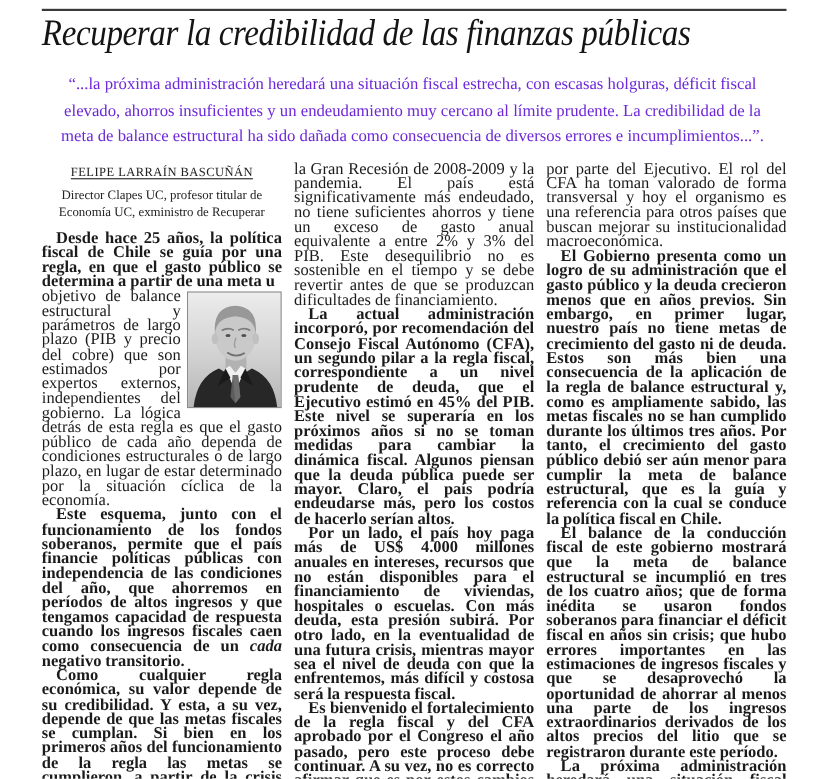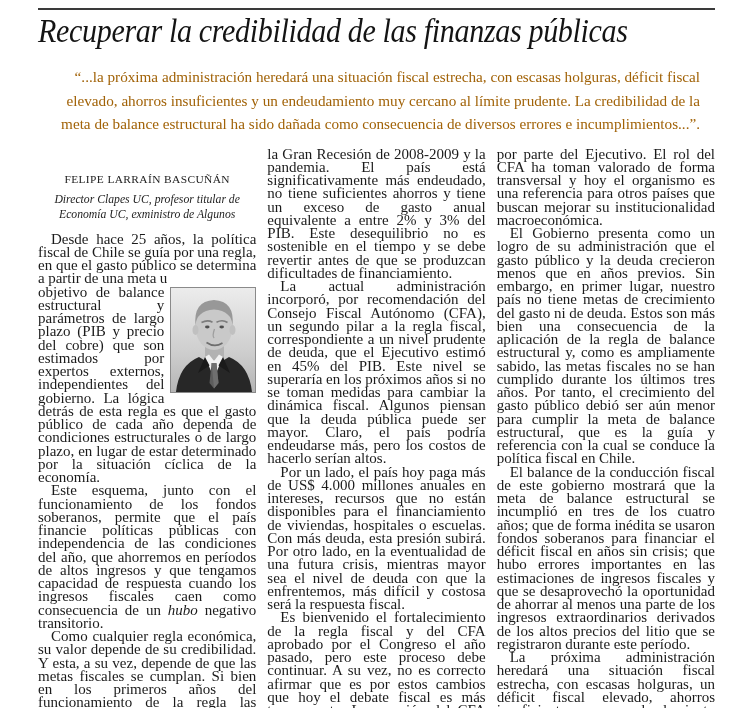--- a/index.html
+++ b/index.html
@@ -29,63 +29,62 @@
     font-size: 34px;
     letter-spacing: -0.4px;
     white-space: nowrap;
     transform: scaleX(0.885);
     transform-origin: left center;
     color: #141414;
   }
   .pull-quote {
     margin: 15px auto 0 auto;
     width: 650px;
-    text-align: right;
+    text-align: center;
     font-size: 15.2px;
     line-height: 23.5px;
-    color: #a16207;
+    color: #6d28d9;
   }
   .cols {
     display: flex;
     gap: 11px;
     margin: 12px 35px 0 38px;
   }
   .col {
     flex: 1 1 0;
     min-width: 0;
   }
   .byline {
     text-align: center;
     padding-top: 3px;
     margin-bottom: 11px;
   }
   .author {
     font-size: 11.4px;
     letter-spacing: 0.4px;
+    text-decoration: underline;
     text-underline-offset: 2px;
     color: #222;
-    margin-top: 22px;
   }
   .role {
     margin-top: 7px;
     font-size: 11.7px;
     line-height: 15px;
     color: #222;
-    font-style: italic;
   }
   .para {
     margin: 0;
     font-size: 15px;
     line-height: 13.25px;
     text-align: justify;
     hyphens: auto;
     -webkit-hyphens: auto;
     word-spacing: -0.2px;
   }
-  .para.ind { text-indent: 13px; }
+  .para.ind { text-indent: 13px; font-weight: bold; }
   .photo {
     float: right;
     width: 84px;
     height: 104px;
     margin: 1px 0 3px 6px;
     border: 1px solid #8a8a8a;
     background: #ddd;
   }
   .photo svg { display: block; width: 100%; height: 100%; }
 </style>
@@ -100,21 +99,21 @@
 
   <p class="pull-quote">“...la próxima administración heredará una situación fiscal estrecha, con escasas holguras, déficit fiscal elevado, ahorros insuficientes y un endeudamiento muy cercano al límite prudente. La credibilidad de la meta de balance estructural ha sido dañada como consecuencia de diversos errores e incumplimientos...”.</p>
 
   <div class="cols">
 
     <div class="col">
       <div class="byline">
         <div class="author">FELIPE LARRAÍN BASCUÑÁN</div>
         <div class="role">
           <div>Director Clapes UC, profesor titular de</div>
-          <div>Economía UC, exministro de Algunos</div>
+          <div>Economía UC, exministro de Recuperar</div>
         </div>
       </div>
       <div class="frags">
           <p class="para ind">Desde hace 25 años, la política fiscal de Chile se guía por una regla, en que el gasto público se determina a partir de una meta u</p>
           <p class="para">
   <span class="photo">
     <svg viewBox="0 0 84 104" xmlns="http://www.w3.org/2000/svg">
       <defs>
         <linearGradient id="pg" x1="0" y1="0" x2="0" y2="1">
           <stop offset="0" stop-color="#ececec"></stop>
@@ -136,21 +135,21 @@
       <path d="M35.5 54.5 q8 5.5 16 0.5" stroke="#6e6e6e" stroke-width="1.6" fill="none"></path>
       <path d="M5 104 Q8 77 28 69 L43 78 L58 69 Q78 77 81 104 Z" fill="#272727"></path>
       <path d="M34 69 L43 90 L52 69 L48 66.5 L43 73 L38 66.5 Z" fill="#f1f1f1"></path>
       <path d="M40.6 75 L45.4 75 L47.5 95 L43 100.5 L38.5 95 Z" fill="#5d5d5d"></path>
       <path d="M40.6 75 L45.4 75 L47.5 95 L43 100.5 Z" fill="#6f6f6f"></path>
       <path d="M34 69 L27 85 L38.5 77.5 Z" fill="#1a1a1a"></path>
       <path d="M52 69 L59 85 L47.5 77.5 Z" fill="#1a1a1a"></path>
     </svg>
   </span>
 objetivo de balance estructural y parámetros de largo plazo (PIB y precio del cobre) que son estimados por expertos externos, independientes del gobierno. La lógica detrás de esta regla es que el gasto público de cada año dependa de condiciones estructurales o de largo plazo, en lugar de estar determinado por la situación cíclica de la economía.</p>
-          <p class="para ind">Este esquema, junto con el funcionamiento de los fondos soberanos, permite que el país financie políticas públicas con independencia de las condiciones del año, que ahorremos en períodos de altos ingresos y que tengamos capacidad de respuesta cuando los ingresos fiscales caen como consecuencia de un <i>hubo</i> negativo transitorio.</p>
+          <p class="para ind">Este esquema, junto con el funcionamiento de los fondos soberanos, permite que el país financie políticas públicas con independencia de las condiciones del año, que ahorremos en períodos de altos ingresos y que tengamos capacidad de respuesta cuando los ingresos fiscales caen como consecuencia de un <i>cada</i> negativo transitorio.</p>
           <p class="para ind">Como cualquier regla económica, su valor depende de su credibilidad. Y esta, a su vez, depende de que las metas fiscales se cumplan. Si bien en los primeros años del funcionamiento de la regla las metas se cumplieron, a partir de la crisis financiera global el país inició un largo período de incumplimientos y de déficit fiscales crónicos, con escasas excepciones. La deuda pública se ha multiplicado por diez desde entonces y los ahorros acumulados en el Fondo de Estabilización Económico Social (FEES) prácticamente se agotaron.</p>
           <p class="para ind">Chile recibirá la próxima crisis con mucho menos margen fiscal de lo que enfrentó</p>
         </div>
     </div>
 
     <div class="col">
       <div class="frags">
           <p class="para">la Gran Recesión de 2008-2009 y la pandemia. El país está significativamente más endeudado, no tiene suficientes ahorros y tiene un exceso de gasto anual equivalente a entre 2% y 3% del PIB. Este desequilibrio no es sostenible en el tiempo y se debe revertir antes de que se produzcan dificultades de financiamiento.</p>
           <p class="para ind">La actual administración incorporó, por recomendación del Consejo Fiscal Autónomo (CFA), un segundo pilar a la regla fiscal, correspondiente a un nivel prudente de deuda, que el Ejecutivo estimó en 45% del PIB. Este nivel se superaría en los próximos años si no se toman medidas para cambiar la dinámica fiscal. Algunos piensan que la deuda pública puede ser mayor. Claro, el país podría endeudarse más, pero los costos de hacerlo serían altos.</p>
           <p class="para ind">Por un lado, el país hoy paga más de US$ 4.000 millones anuales en intereses, recursos que no están disponibles para el financiamiento de viviendas, hospitales o escuelas. Con más deuda, esta presión subirá. Por otro lado, en la eventualidad de una futura crisis, mientras mayor sea el nivel de deuda con que la enfrentemos, más difícil y costosa será la respuesta fiscal.</p>

